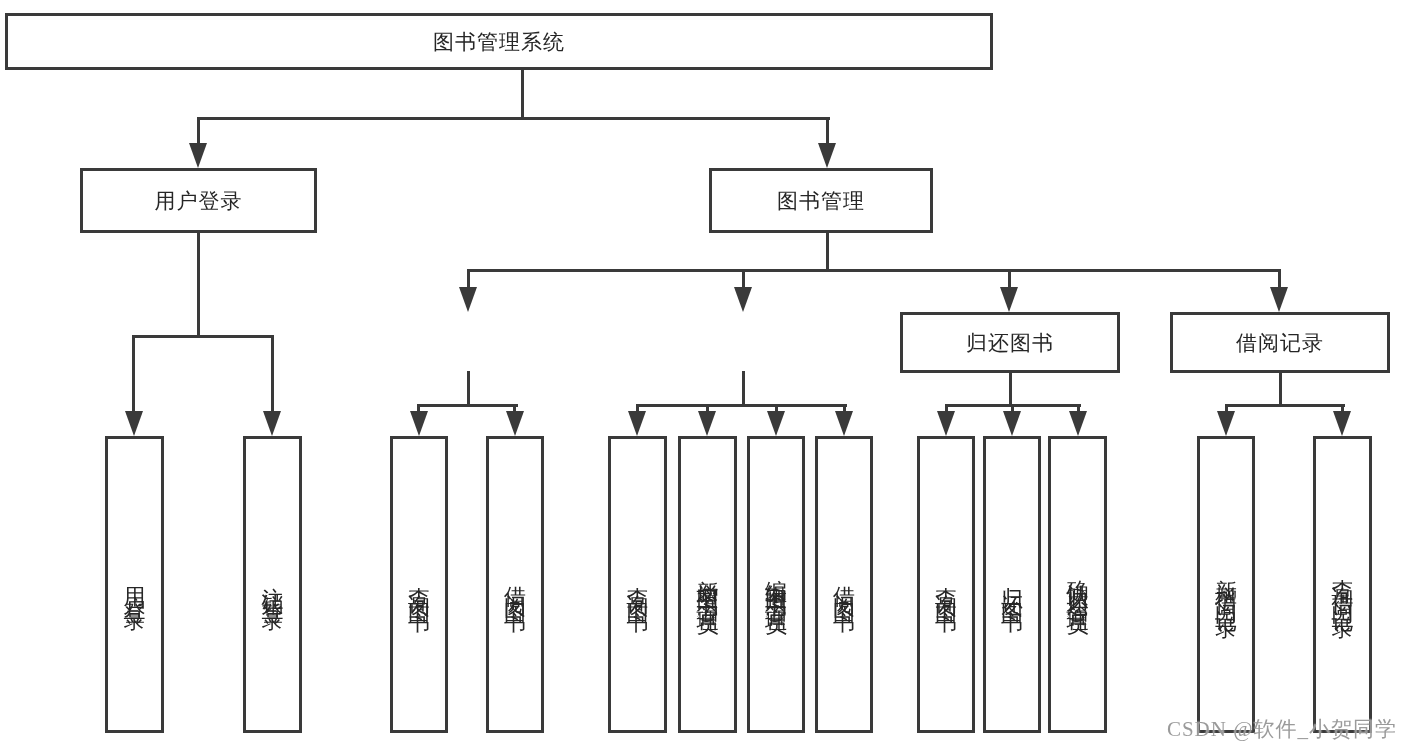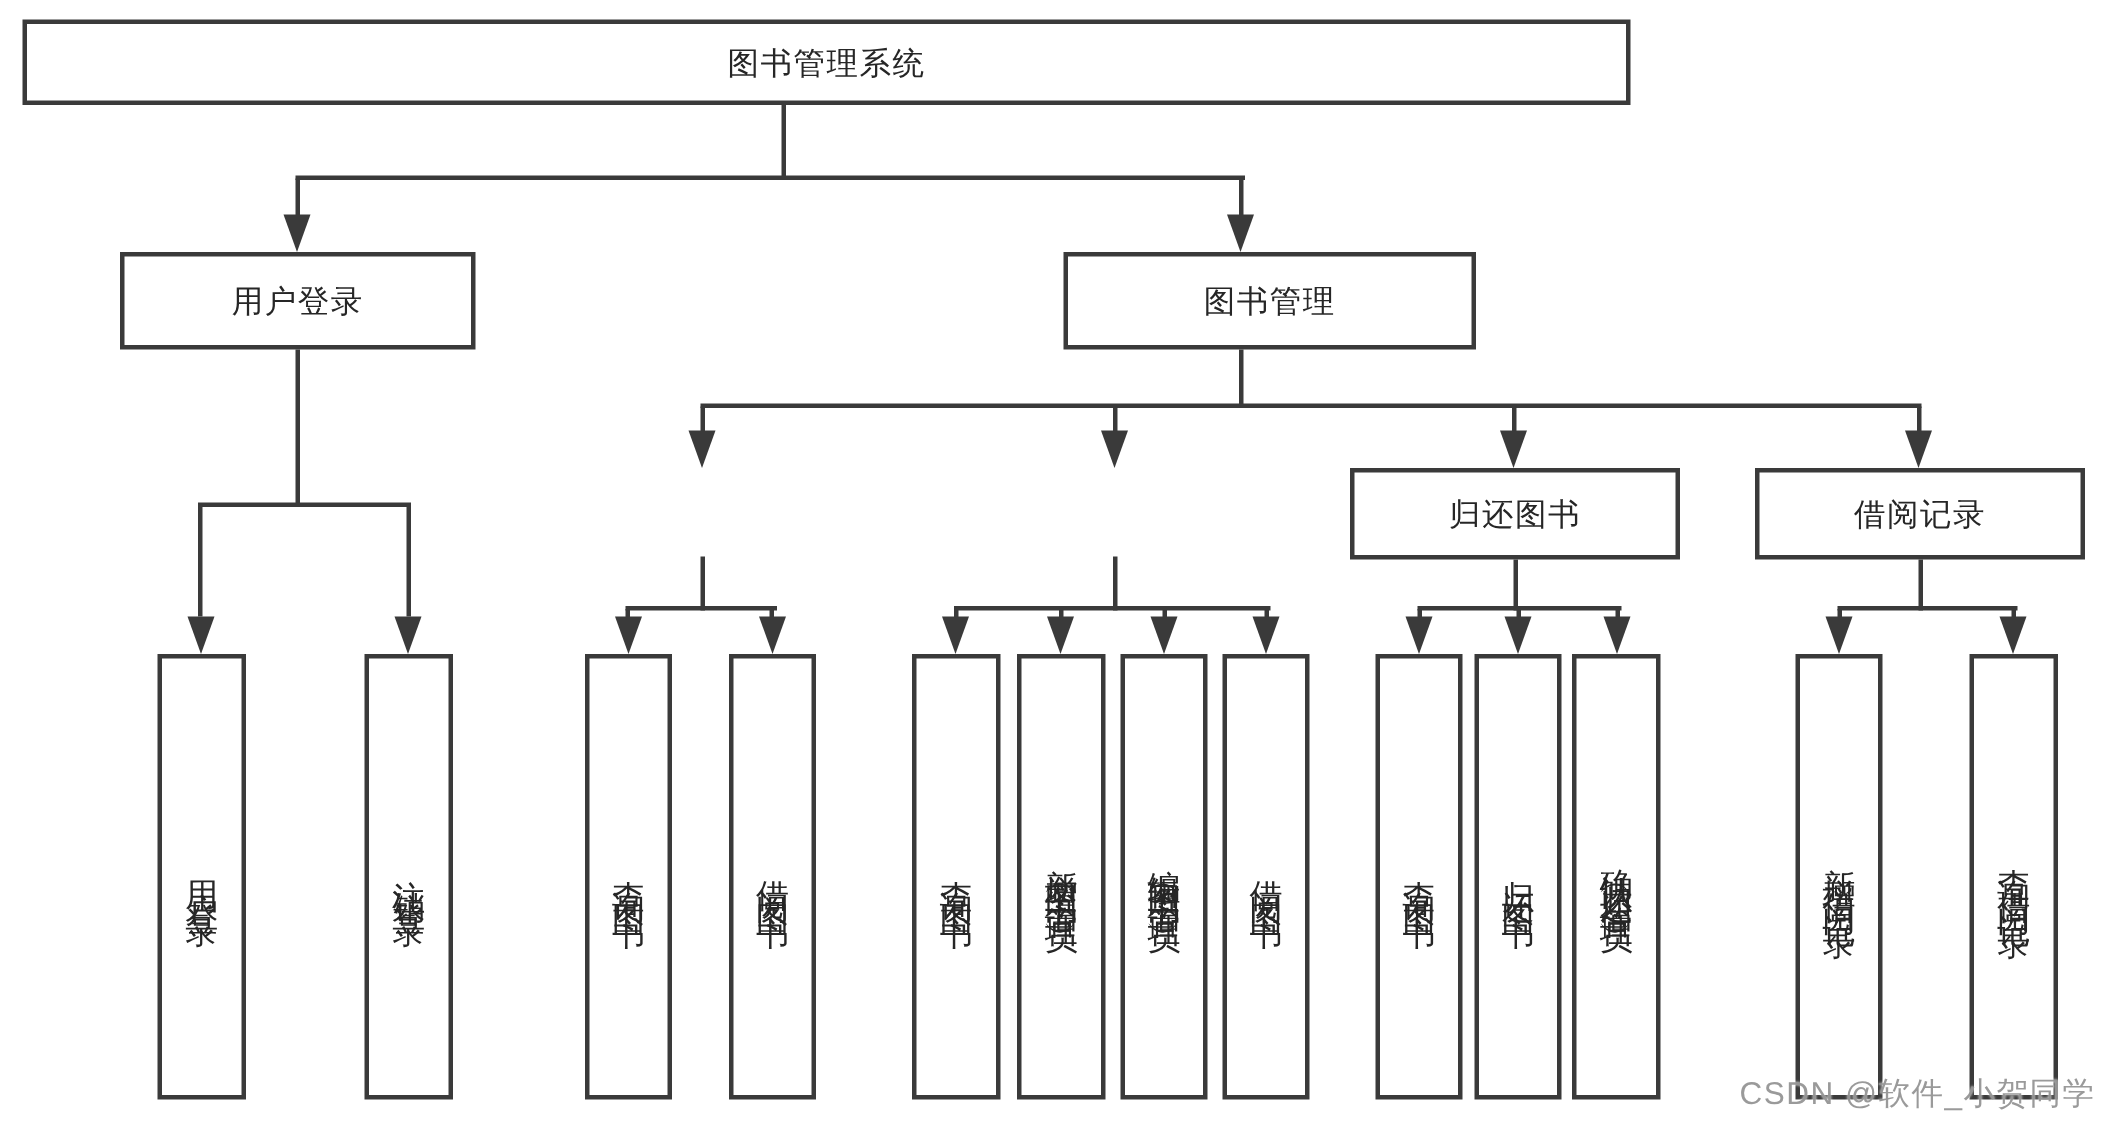--- a/index.html
+++ b/index.html
@@ -41,20 +41,21 @@
     border-top:25px solid #3a3a3a;
   }
   .watermark{
     position:absolute;
     right:8px;bottom:4px;
     font-size:21px;
     color:rgba(145,145,145,0.92);
     text-shadow:0 0 2px #ffffff;
     z-index:5;
     letter-spacing:1px;
+    font-family:Liberation Serif, serif;
   }
 </style>
 </head>
 <body>
 
 <div class="canvas">
 
   <div class="ln" style="left:521px;top:68px;width:3px;height:51px"></div>
   <div class="ln" style="left:197px;top:117px;width:633px;height:3px"></div>
   <div class="ln" style="left:197px;top:119px;width:3px;height:28px"></div>
@@ -107,28 +108,28 @@
   <div class="ar" style="left:1003px;top:411px"></div>
   <div class="ar" style="left:1069px;top:411px"></div>
 
   <div class="ln" style="left:1279px;top:371px;width:3px;height:36px"></div>
   <div class="ln" style="left:1225px;top:404px;width:120px;height:3px"></div>
   <div class="ln" style="left:1225px;top:406px;width:3px;height:8px"></div>
   <div class="ln" style="left:1341px;top:406px;width:3px;height:8px"></div>
   <div class="ar" style="left:1217px;top:411px"></div>
   <div class="ar" style="left:1333px;top:411px"></div>
 
-  <div class="node hnode" style="left:15px;top:13px;width:1072px;height:57px">
+  <div class="node hnode" style="left:5px;top:13px;width:988px;height:57px">
     <span>图书管理系统</span>
   </div>
 
   <div class="node hnode" style="left:80px;top:168px;width:237px;height:65px">
     <span>用户登录</span>
   </div>
-  <div class="node hnode" style="left:709px;top:168px;width:275px;height:65px">
+  <div class="node hnode" style="left:709px;top:168px;width:224px;height:65px">
     <span>图书管理</span>
   </div>
 
   <div class="node hnode l3" style="left:900px">
     <span>归还图书</span>
   </div>
   <div class="node hnode l3" style="left:1170px">
     <span>借阅记录</span>
   </div>
 

